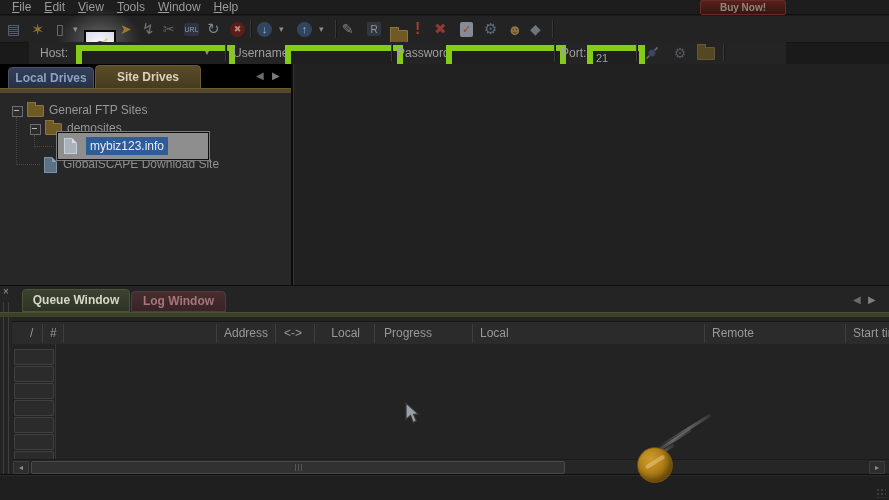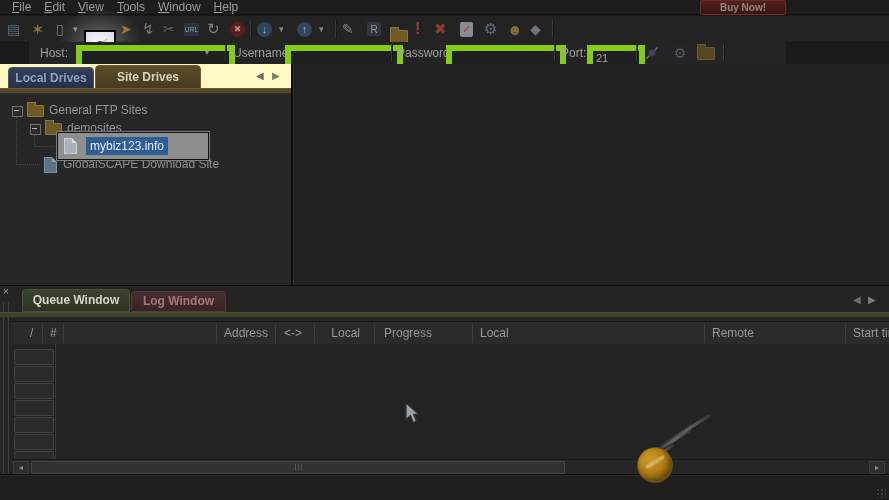--- a/index.html
+++ b/index.html
@@ -37,21 +37,21 @@
 
   
   #quickbar{left:0;top:42px;width:757px;height:22px;background:#242424;border-bottom:1px solid #0e0e0e;margin-left:29px;}
   .qlabel{position:absolute;top:4px;font-size:12px;color:#9f9f9f;}
   .qinput{position:absolute;top:3px;height:14px;background:#1f1f1f;border:6px solid #84cc16;font-size:11px;color:#a0a0a0;padding:0 3px;line-height:14px;}
   .qsep{position:absolute;top:2px;width:1px;height:17px;background:#3c3c3c;border-right:1px solid #171717;}
   .qicon{position:absolute;top:1px;height:20px;display:flex;align-items:center;justify-content:center;}
   .combo-arrow{position:absolute;right:2px;top:3px;font-size:8px;color:#8f8f8f;}
 
   
-  #sitetabs{left:0;top:64px;width:292px;height:25px;background:#fef9c3;}
+  #sitetabs{left:0;top:64px;width:292px;height:25px;background:#000000;}
   .ptab{position:absolute;box-sizing:border-box;border-radius:4px 4px 0 0;font-size:12px;font-weight:bold;text-align:center;}
   #tab-localdrives{left:8px;top:3px;width:86px;height:22px;background:linear-gradient(#33405a,#273145);border:1px solid #47536b;color:#8ba2c4;line-height:20px;}
   #tab-sitemanager{left:95px;top:1px;width:106px;height:24px;background:linear-gradient(#5a4c28,#463b1e);border:1px solid #6a5c30;color:#d9d2bd;line-height:22px;z-index:2;}
   .tab-arrow{position:absolute;top:7px;font-size:10px;color:#6b6b6b;line-height:10px;}
   #goldstrip{left:0;top:88px;width:292px;height:5px;background:#55482a;border-top:1px solid #6a5b32;}
 
   
   #treepanel{left:0;top:93px;width:291px;height:192px;background:#272727;}
   #vdivider{left:291px;top:64px;width:2px;height:221px;background:#0b0b0b;border-right:1px solid #353535;}
   #remotepane{left:294px;top:64px;width:595px;height:221px;background:#212121;}

